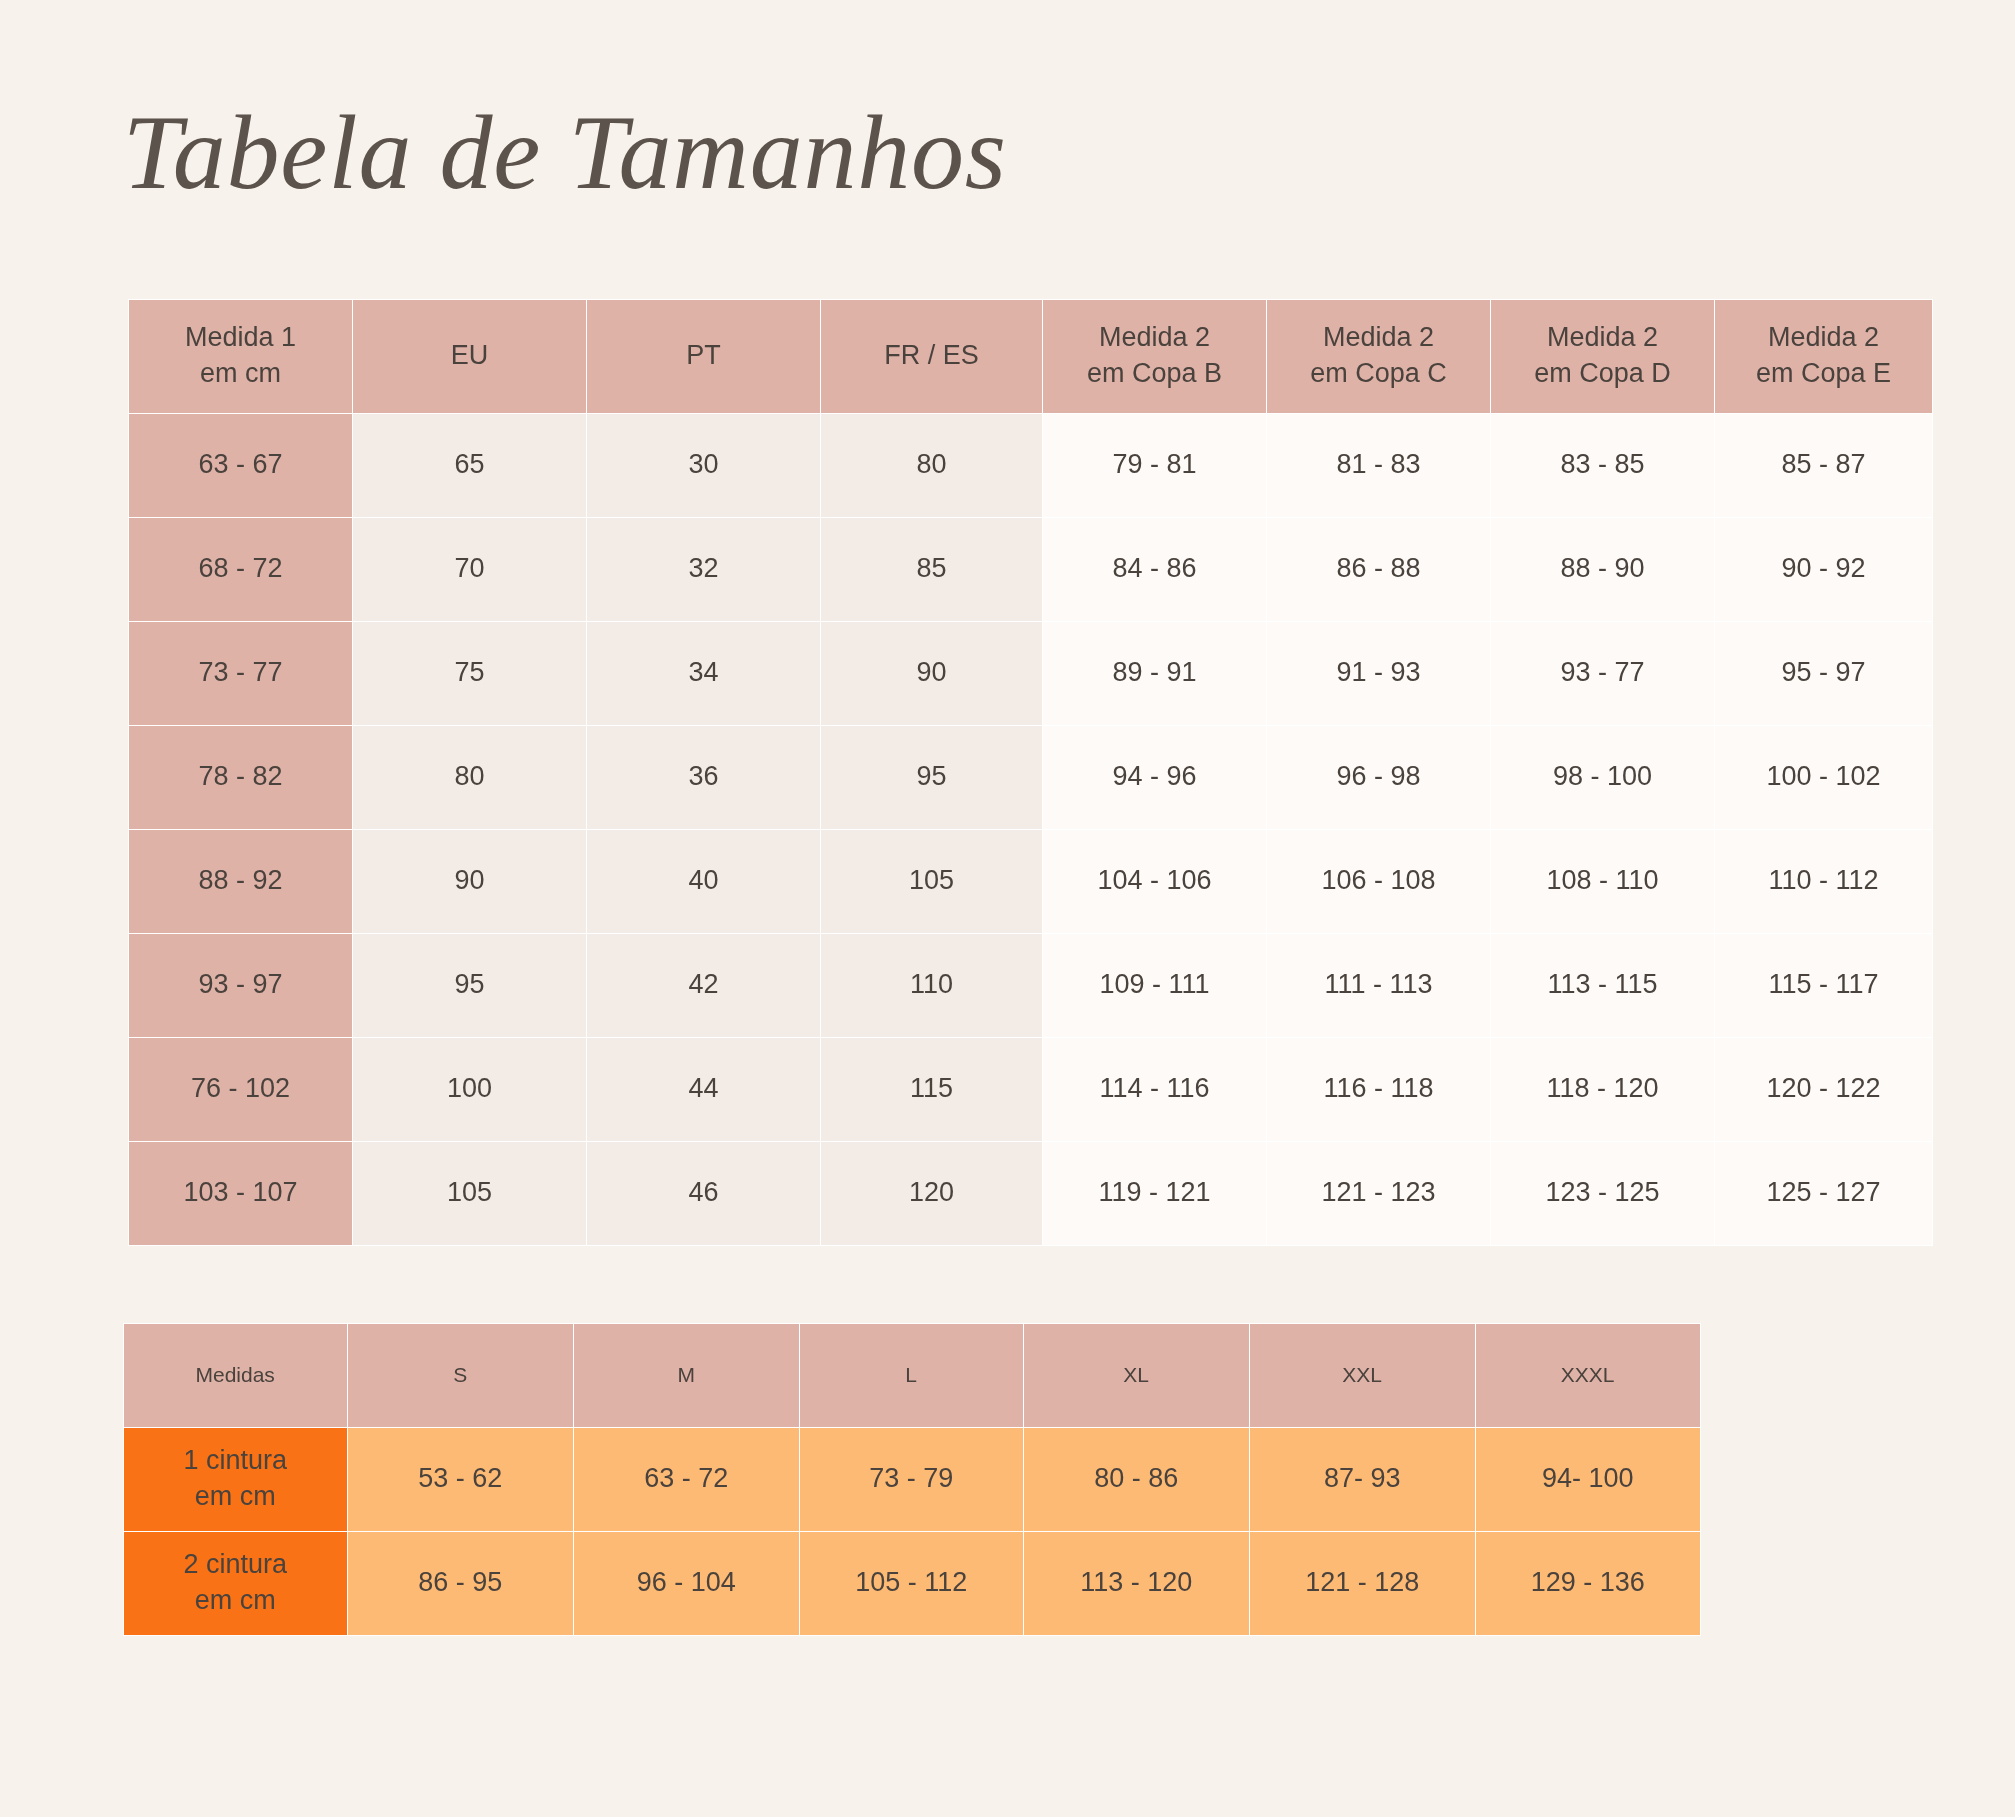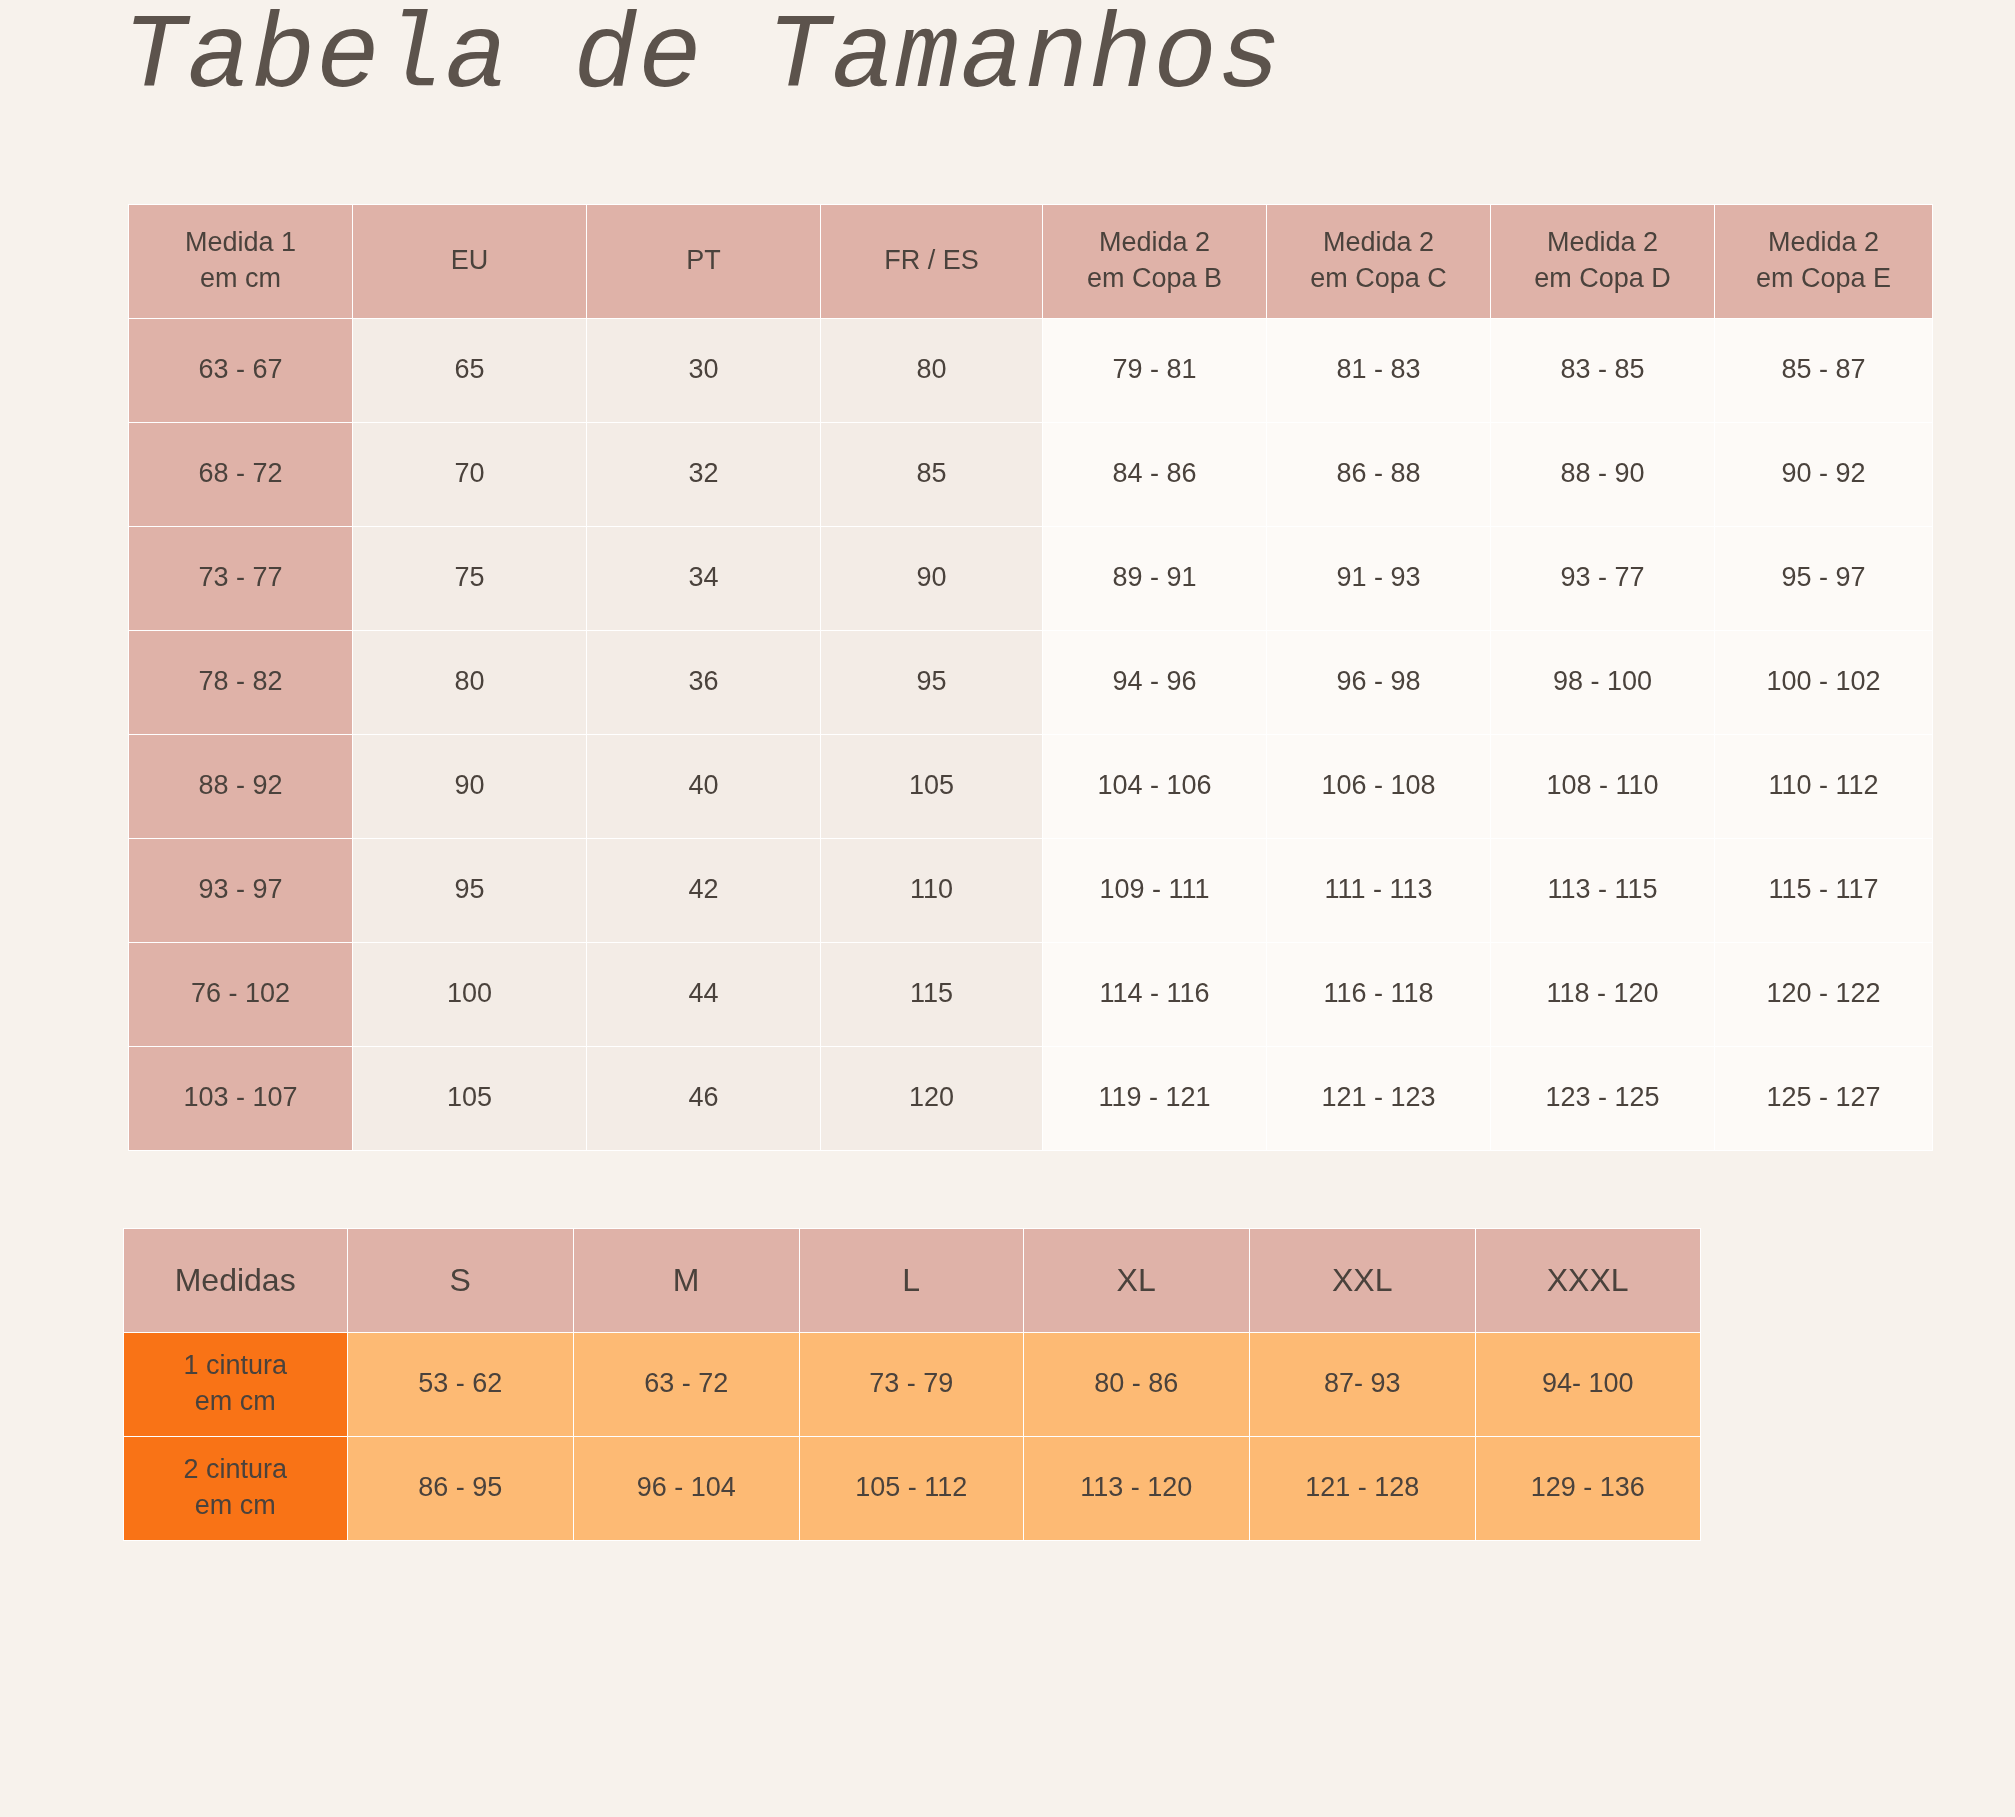--- a/index.html
+++ b/index.html
@@ -15,27 +15,28 @@
     -webkit-font-smoothing: antialiased;
   }
   .page {
     position: relative;
     width: 2015px;
     height: 1818px;
     box-sizing: border-box;
     padding: 0 113px;
   }
   .page-title {
-    font-family: Liberation Mono, monospace;
+    font-family: Liberation Serif, serif;
     font-style: italic;
     font-size: 106px;
     font-weight: 400;
     color: #5c534c;
     letter-spacing: 0.8px;
     margin: 0;
+    padding-top: 95px;
     padding-left: 9.7px;
     line-height: 1.1;
   }
 
   table {
     border-collapse: collapse;
     table-layout: fixed;
   }
   .tbl-main {
     margin-top: 87px;
@@ -88,21 +89,21 @@
   .tbl-main tbody td.first-col {
     background: #dfb2a8;
   }
   .tbl-main tbody td.white-col {
     background: #fdfaf7;
   }
 
   .tbl-sizes thead th {
     height: 103px;
     background: #dfb2a8;
-    font-size: 32px;
+    font-size: 21px;
   }
   .tbl-sizes tbody td {
     height: 103px;
     background: #fdba74;
   }
   .tbl-sizes tbody td.first-col {
     background: #f97316;
   }
 
   .two-line {

